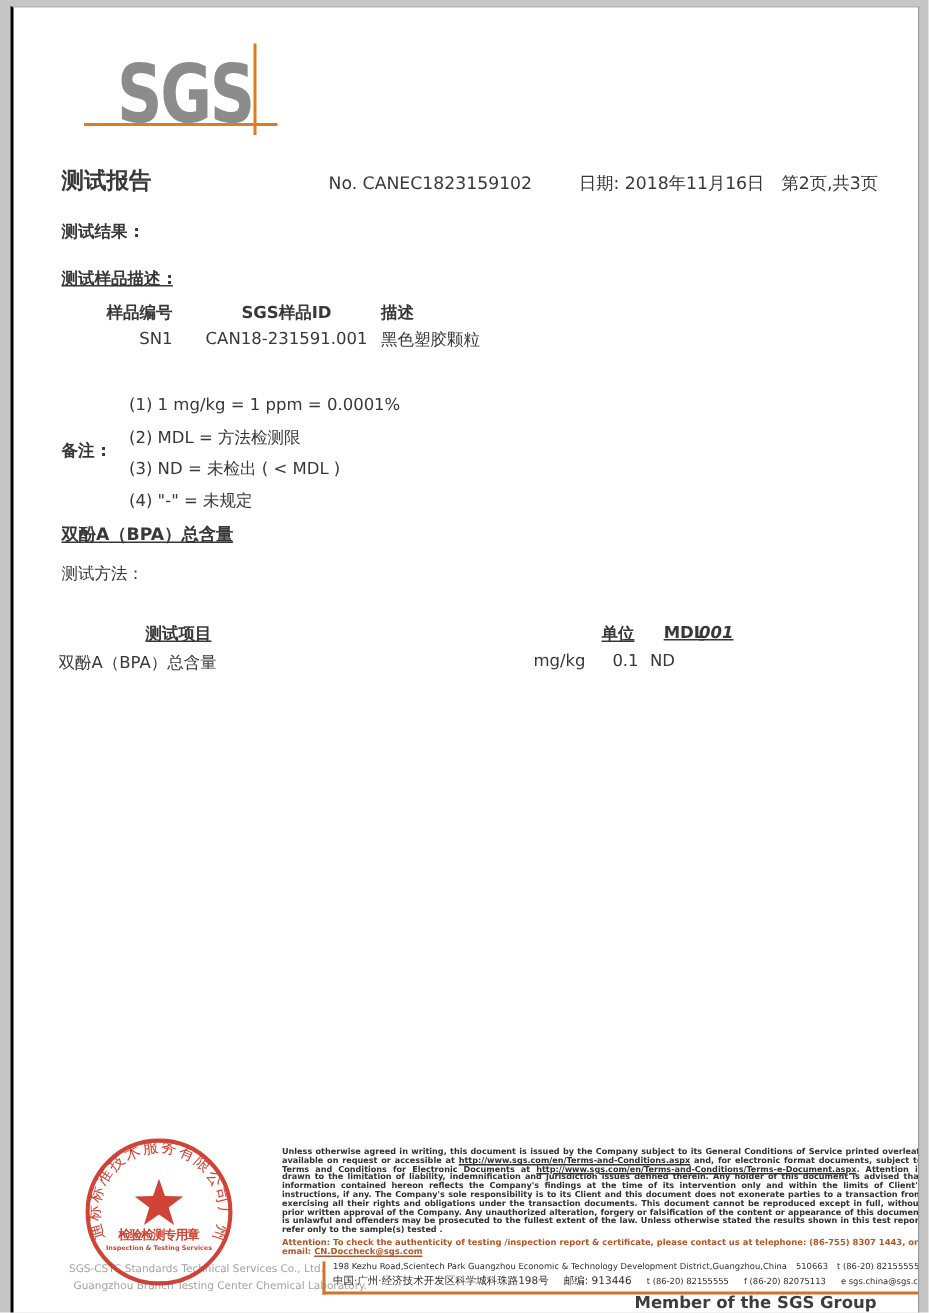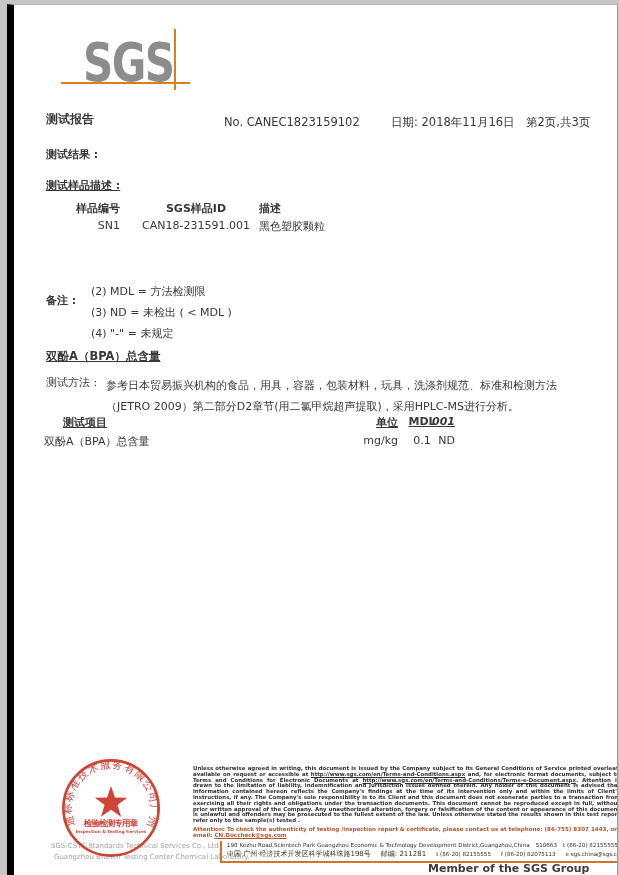--- a/index.html
+++ b/index.html
@@ -5,35 +5,35 @@
   html,body{margin:0;padding:0;}
   body{
     width:619px;height:875px;position:relative;
     background:#c6c6c6;
     font-family:"DejaVu Sans","Liberation Sans",sans-serif;
     -webkit-font-smoothing:antialiased;
   }
   .page{
     position:absolute;left:7px;top:4px;width:603px;height:871px;
     background:#ffffff;
-    border-left:7px solid #000000;border-right:1px solid #9a9a9a;border-top:1px solid #b5b5b5;
+    border-left:2px solid #000000;border-right:1px solid #9a9a9a;border-top:1px solid #b5b5b5;
     overflow:hidden;
   }
   .abs{position:absolute;}
   
   .logo-text{
     left:69px;top:31px;
     font-size:54px;font-weight:bold;color:#8c8c8c;
     letter-spacing:-2px;line-height:1;
     transform:scaleX(.78);transform-origin:left top;
   }
   .logo-hline{left:47px;top:77px;width:129px;height:2px;background:#e07c20;}
   .logo-vline{left:160px;top:24px;width:2px;height:61px;background:#e07c20;}
   
-  .doc-title{left:32px;top:106px;font-size:12px;font-weight:bold;color:#383838;}
+  .doc-title{left:32px;top:106px;font-size:15px;font-weight:bold;color:#383838;}
   .hmeta{top:110px;font-size:11.5px;color:#383838;}
   .report-no{left:210px;}
   .report-date{left:377px;}
   .page-info{left:512px;}
   
   .b{font-size:11px;color:#383838;}
   .bold{font-weight:bold;}
   .ul{text-decoration:underline;}
   .results-label{left:32px;top:142px;}
   .sample-title{left:32px;top:173px;}
@@ -41,24 +41,24 @@
   .st-r{top:214px;}
   .st-c1{left:44px;width:62px;text-align:right;}
   .st-c2{left:122px;width:120px;text-align:center;}
   .st-c3{left:245px;}
   .remarks-label{left:32px;top:240px;margin-top:48px;}
   .note{left:77px;}
   .bpa-title{left:32px;top:344px;font-size:11.5px;}
   .method-label{left:32px;top:370px;}
   .method-text{left:92px;top:370px;width:492px;line-height:21px;}
   
-  .rt-h{top:410px;font-weight:bold;text-decoration:underline;}
+  .rt-h{top:410px;font-weight:bold;text-decoration:underline;margin-left:39px;}
   .rt-r{top:429px;}
   .rt-item-h{left:49px;}
-  .rt-unit{left:344px;width:40px;text-align:right;}
+  .rt-unit{left:344px;width:40px;text-align:center;}
   .rt-mdl{left:392px;width:32px;text-align:center;}
   .rt-001{left:407px;width:34px;text-align:right;font-style:italic;}
   .rt-item{left:30px;}
   
   .company-gray{font-size:7px;color:#a2a2a2;white-space:nowrap;}
   .cg1{left:37px;top:837px;}
   .cg2{left:40px;top:848px;text-align:center;}
   .stamp{left:46px;top:752px;width:102px;height:102px;opacity:.93;}
   .footer-right{left:179px;top:761px;width:427px;}
   .legal{
@@ -99,27 +99,27 @@
 
   <div class="abs b bold ul sample-title">测试样品描述 :</div>
   <div class="abs b st-h st-c1">样品编号</div>
   <div class="abs b st-h st-c2">SGS样品ID</div>
   <div class="abs b st-h st-c3">描述</div>
   <div class="abs b st-r st-c1">SN1</div>
   <div class="abs b st-r st-c2">CAN18-231591.001</div>
   <div class="abs b st-r st-c3">黑色塑胶颗粒</div>
 
   <div class="abs b bold remarks-label">备注 :</div>
+  <div class="abs b note" style="top:258px;">(1) 1 mg/kg = 1 ppm = 0.0001%</div>
   <div class="abs b note" style="top:279px;">(2) MDL = 方法检测限</div>
   <div class="abs b note" style="top:300px;">(3) ND = 未检出 ( &lt; MDL )</div>
   <div class="abs b note" style="top:321px;">(4) "-" = 未规定</div>
 
   <div class="abs b bold ul bpa-title">双酚A（BPA）总含量</div>
   <div class="abs b method-label">测试方法 :</div>
-  <div class="abs b method-text">参考日本贸易振兴机构的食品，用具，容器，包装材料，玩具，洗涤剂规范、标准和检测方法（JETRO 2009）第二部分D2章节(用二氯甲烷超声提取)，采用HPLC-MS进行分析。</div>
 
   <div class="abs b rt-h rt-item-h">测试项目</div>
   <div class="abs b rt-h rt-unit">单位</div>
   <div class="abs b rt-h rt-mdl">MDL</div>
   <div class="abs b rt-h rt-001">001</div>
   <div class="abs b rt-r rt-item">双酚A（BPA）总含量</div>
   <div class="abs b rt-r rt-unit">mg/kg</div>
   <div class="abs b rt-r rt-mdl">0.1</div>
   <div class="abs b rt-r rt-001" style="font-style:normal;">ND</div>
 
@@ -144,21 +144,21 @@
     <p class="attention"><span>Attention: To check the authenticity of testing /inspection report &amp; certificate, please contact us at telephone: (86-755) 8307 1443, or email: </span><span class="lk">CN.Doccheck@sgs.com</span></p>
     <div class="addr-block">
       <div class="addr-row addr-row1">
         <span class="sp">198 Kezhu Road,Scientech Park Guangzhou Economic &amp; Technology Development District,Guangzhou,China</span>
         <span class="sp">510663</span>
         <span class="sp">t (86-20) 82155555</span>
 
       </div>
       <div class="addr-row addr-row2">
         <span class="sp">中国·广州·经济技术开发区科学城科珠路198号</span>
-        <span class="sp">邮编: 211281</span>
+        <span class="sp">邮编: 913446</span>
         <span class="sp" style="font-size:5.6px;">t (86-20) 82155555</span>
         <span class="sp" style="font-size:5.6px;">f (86-20) 82075113</span>
         <span class="sp" style="font-size:5.6px;">e sgs.china@sgs.com</span>
       </div>
     </div>
   </div>
 
   <div class="abs member">Member of the SGS Group (SGS SA)</div>
 
 </div>

